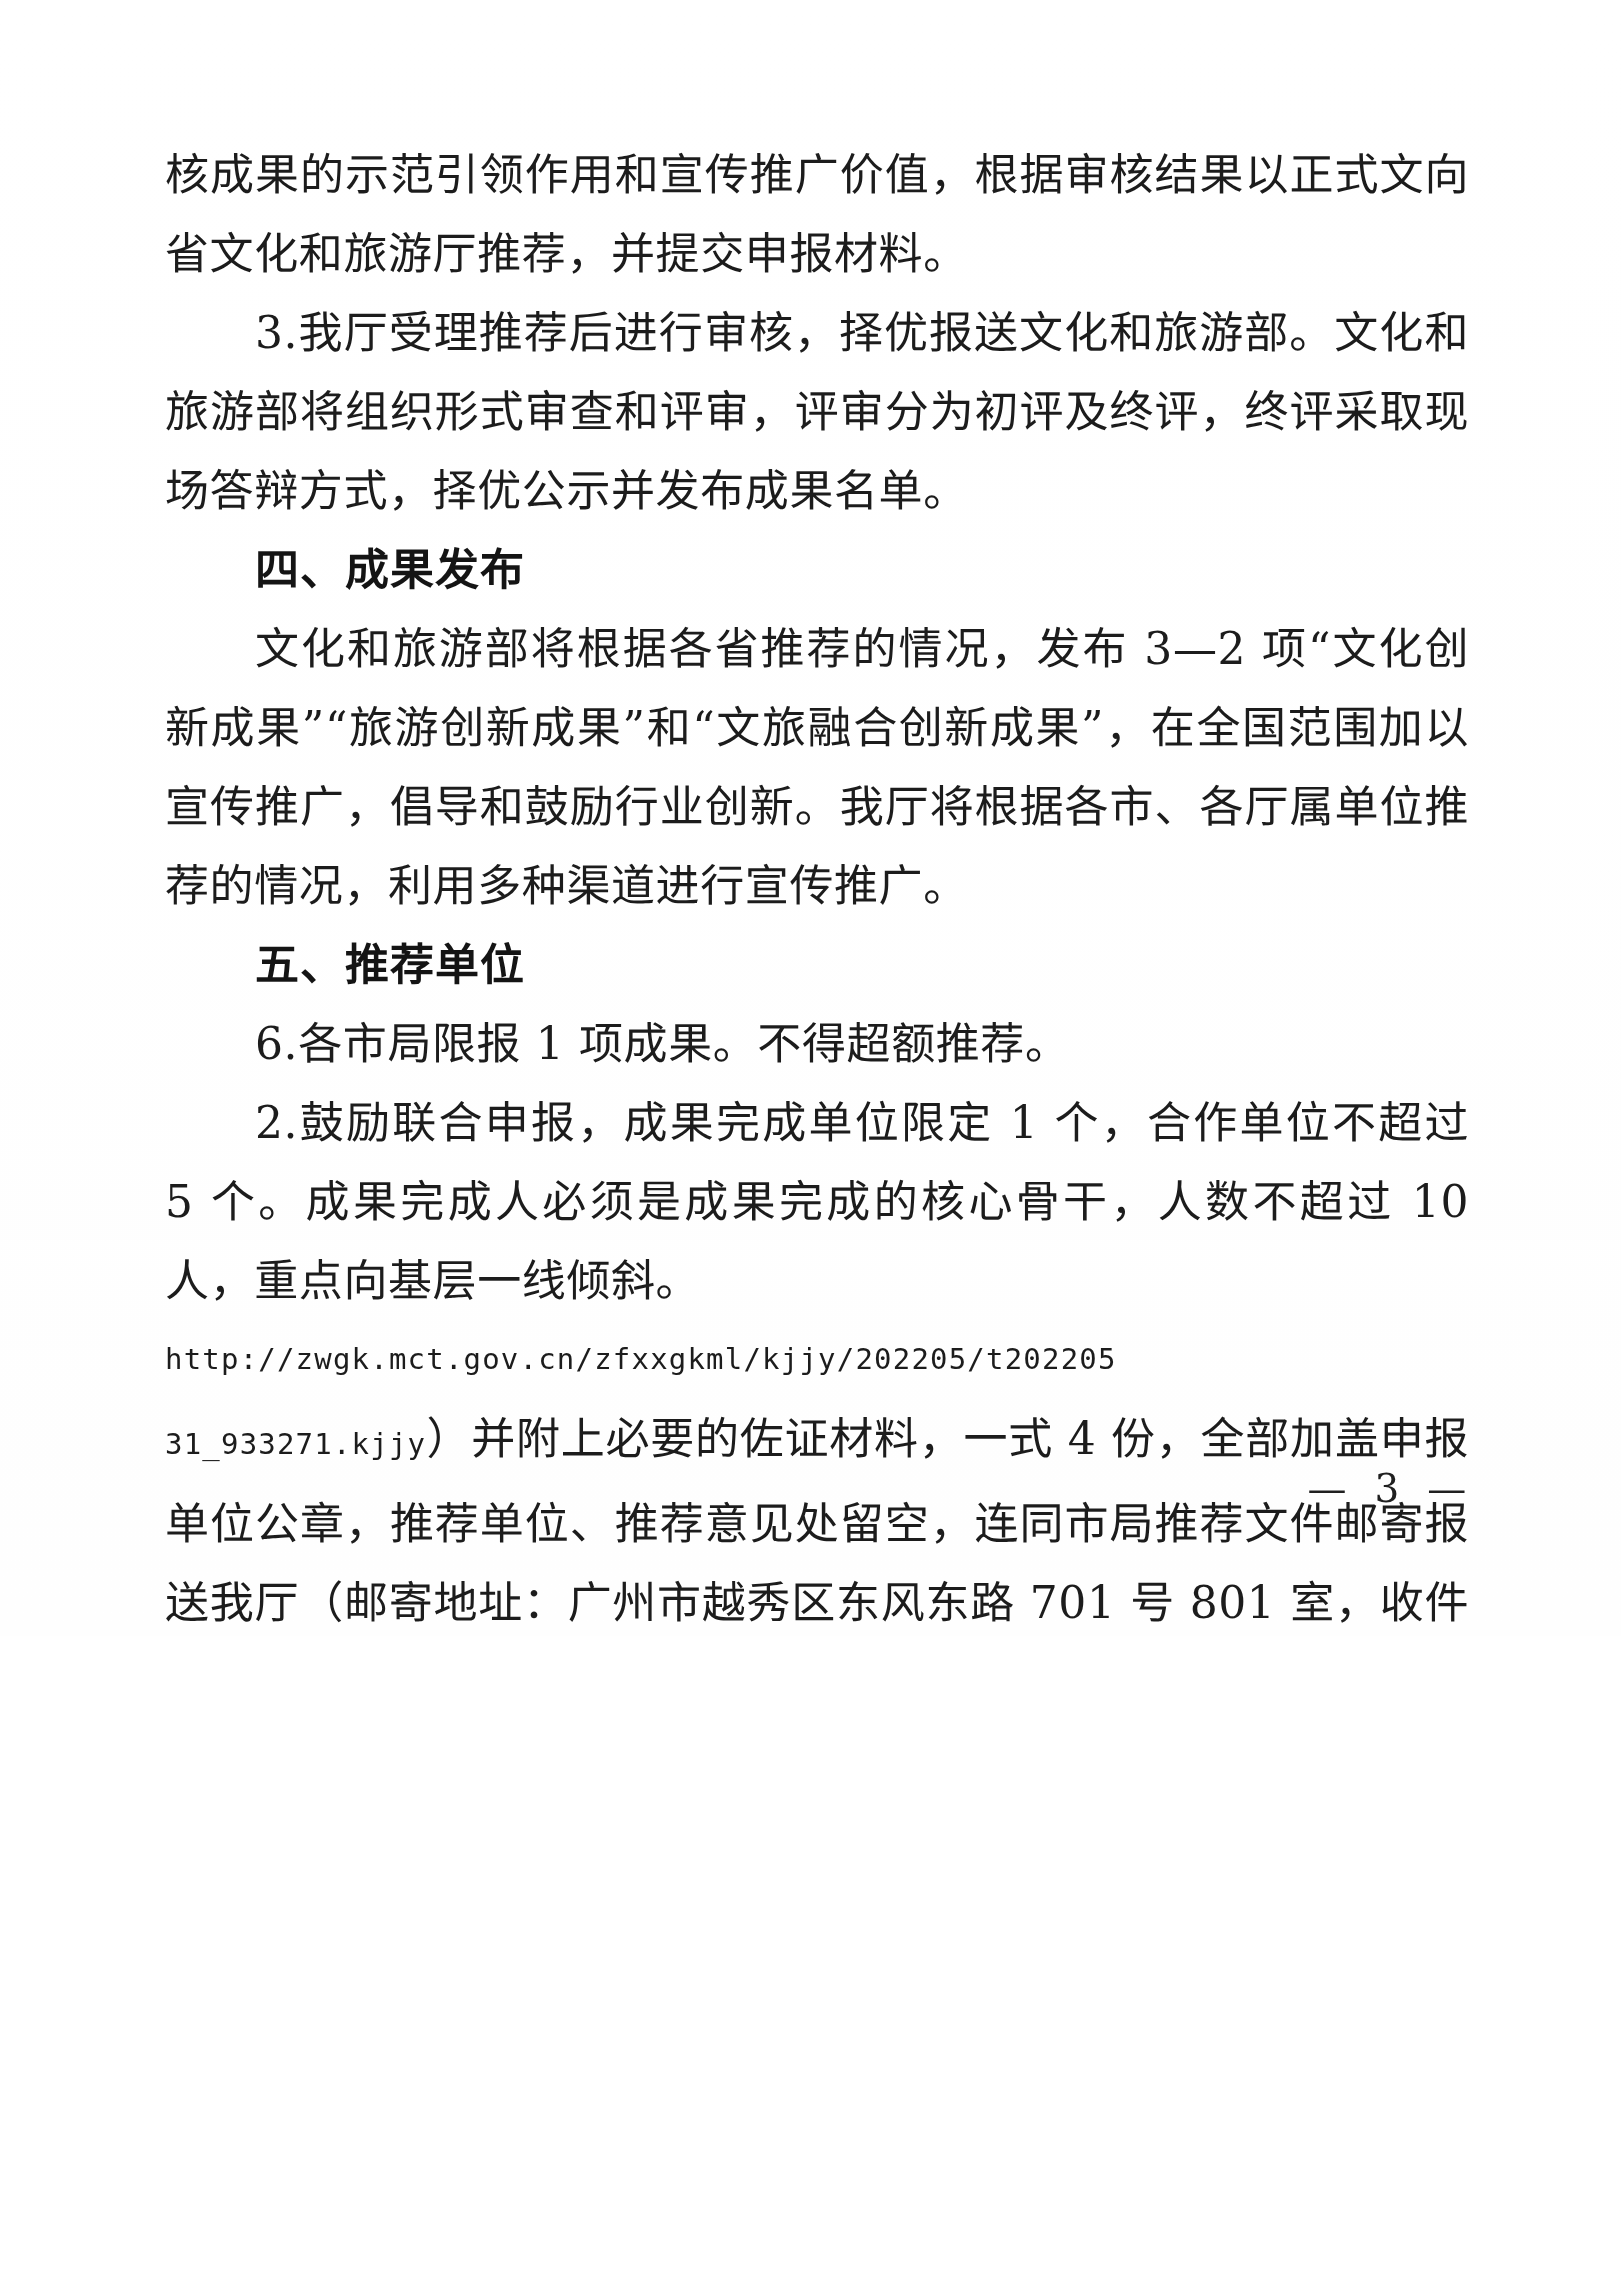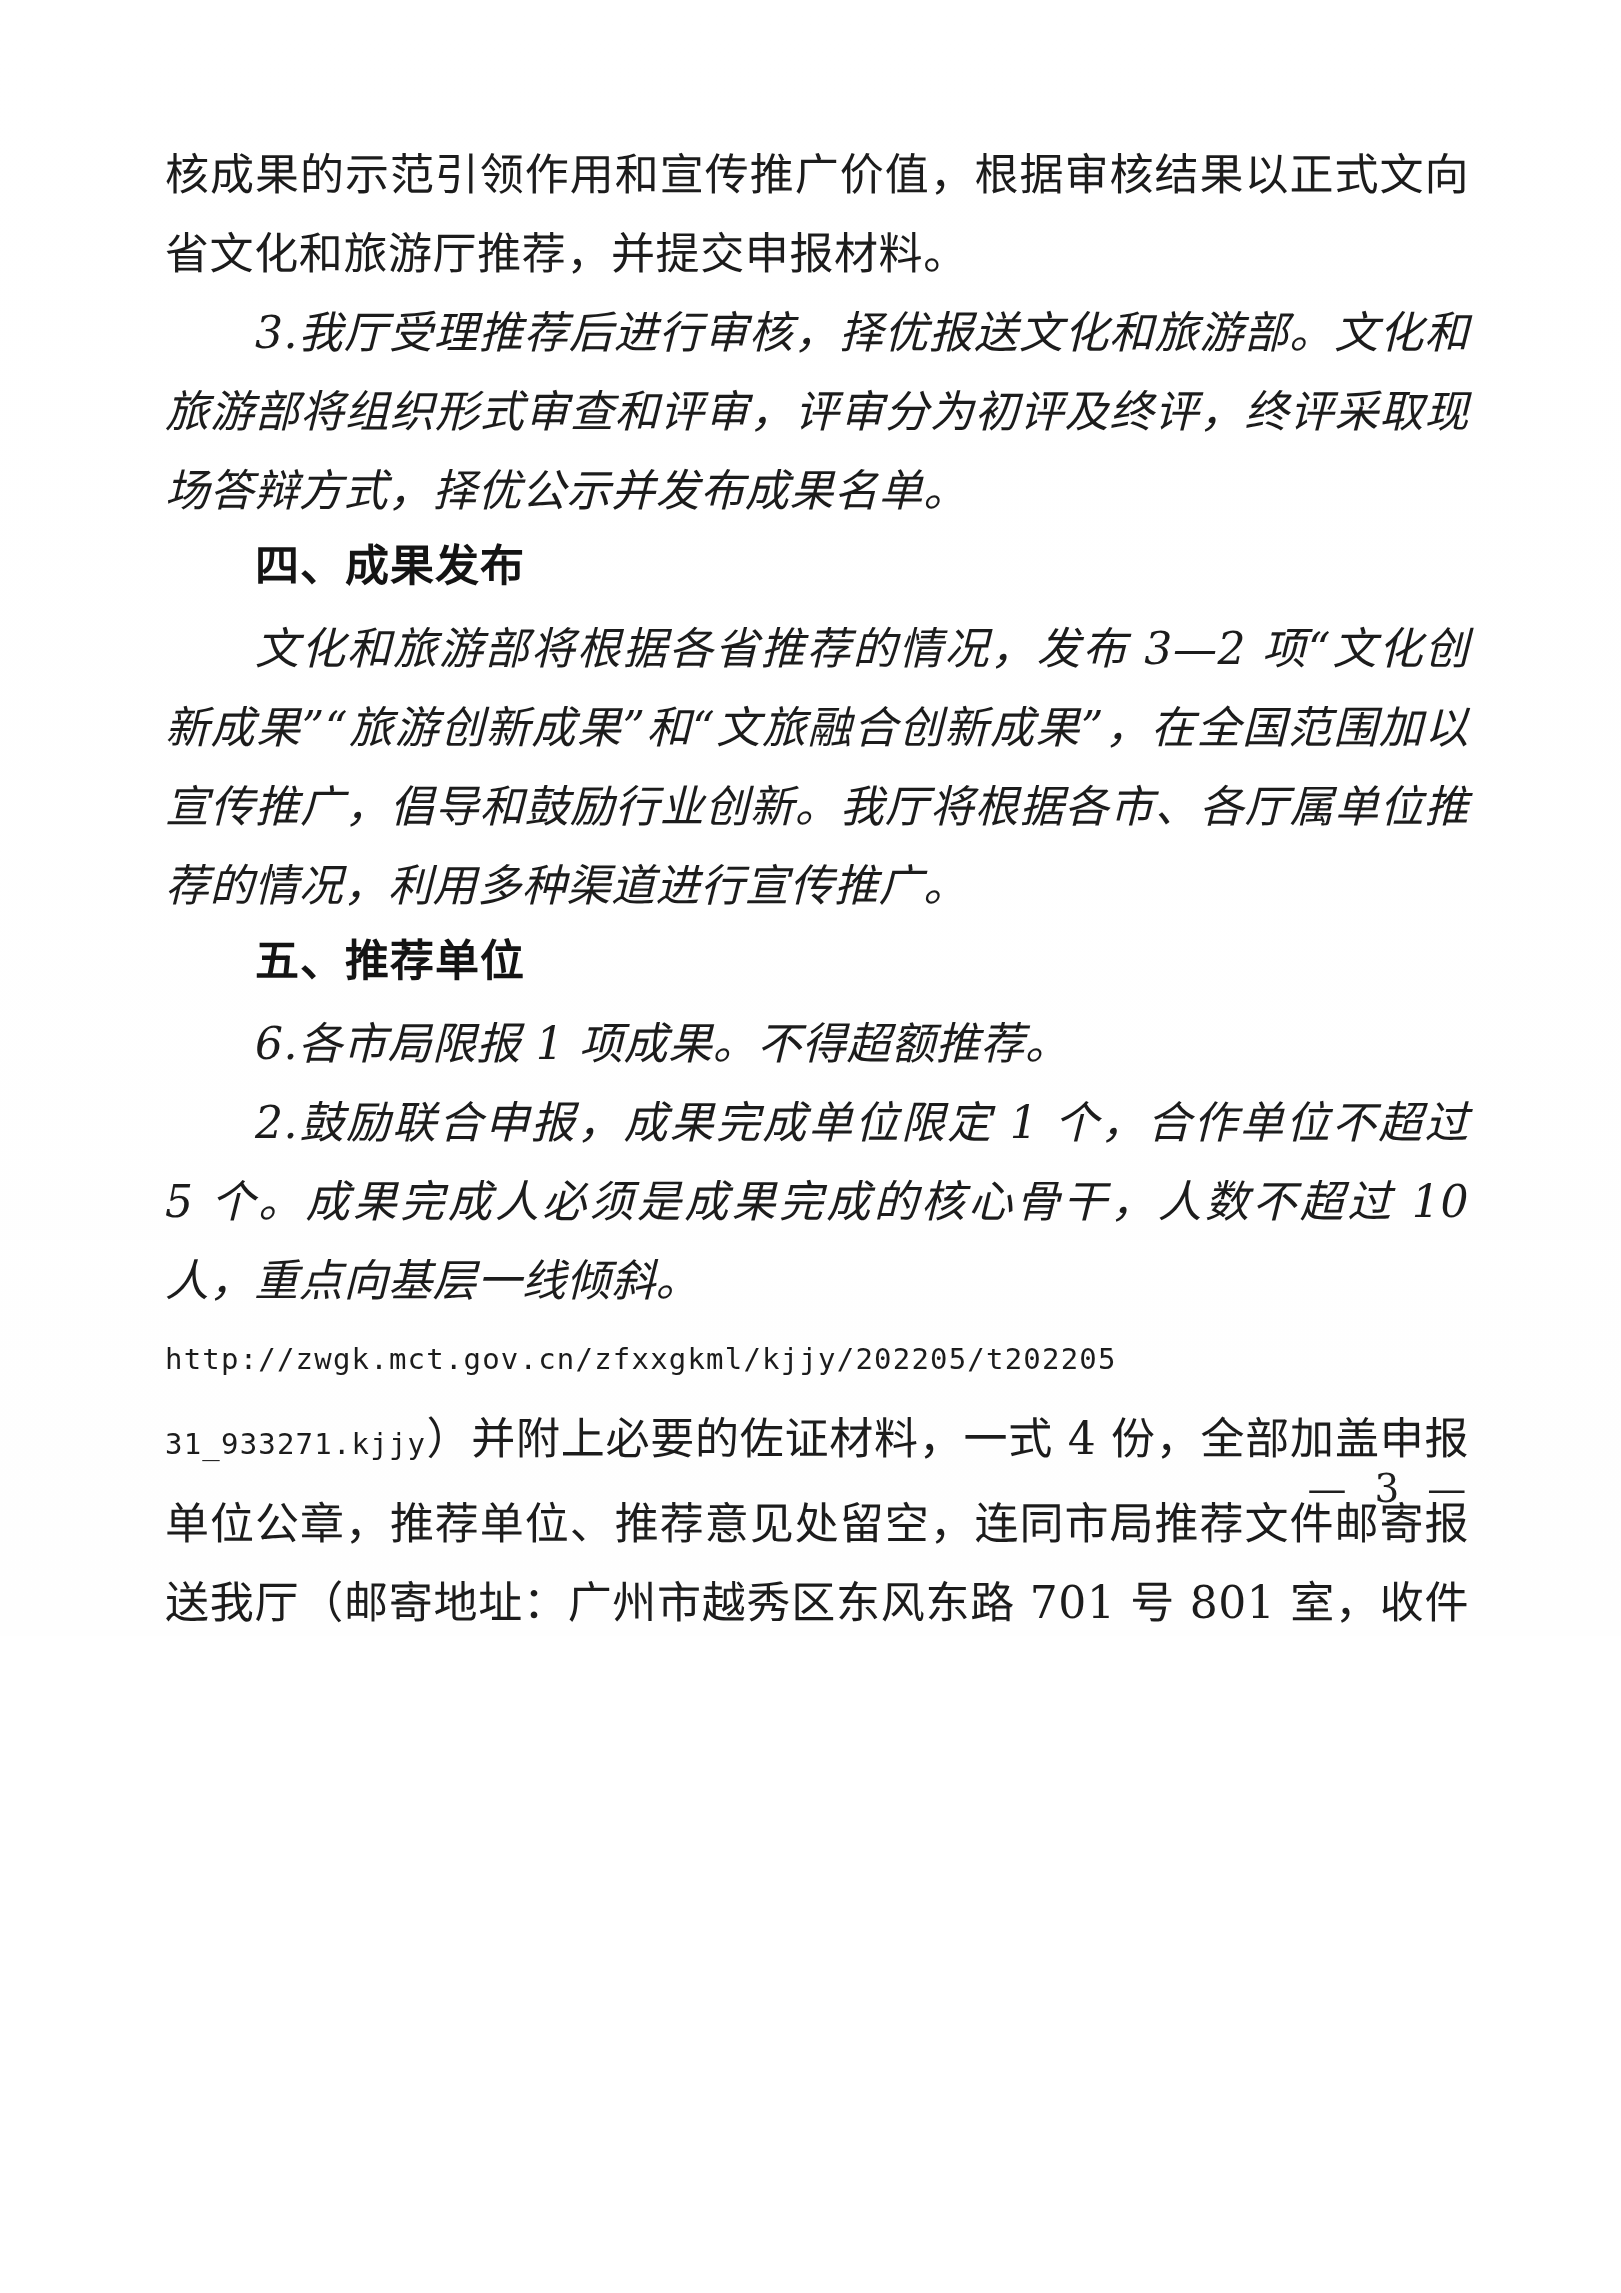--- a/index.html
+++ b/index.html
@@ -37,26 +37,25 @@
     text-align: justify;
     text-justify: inter-ideograph;
     margin: 0 0 0 0;
     letter-spacing: 0.6px;
     font-weight: 400;
     -webkit-font-smoothing: antialiased;
   }
 
   .para.indent {
     text-indent: 90px;
-    font-style: italic;
   }
 
   
   .heading {
-    font-family: Liberation Mono, monospace;
+    font-family: Liberation Sans, sans-serif;
     font-size: 44px;
     line-height: 79px;
     color: #141414;
     font-weight: 700;
     text-indent: 90px;
     letter-spacing: 1px;
     margin: 0;
   }
 
   

